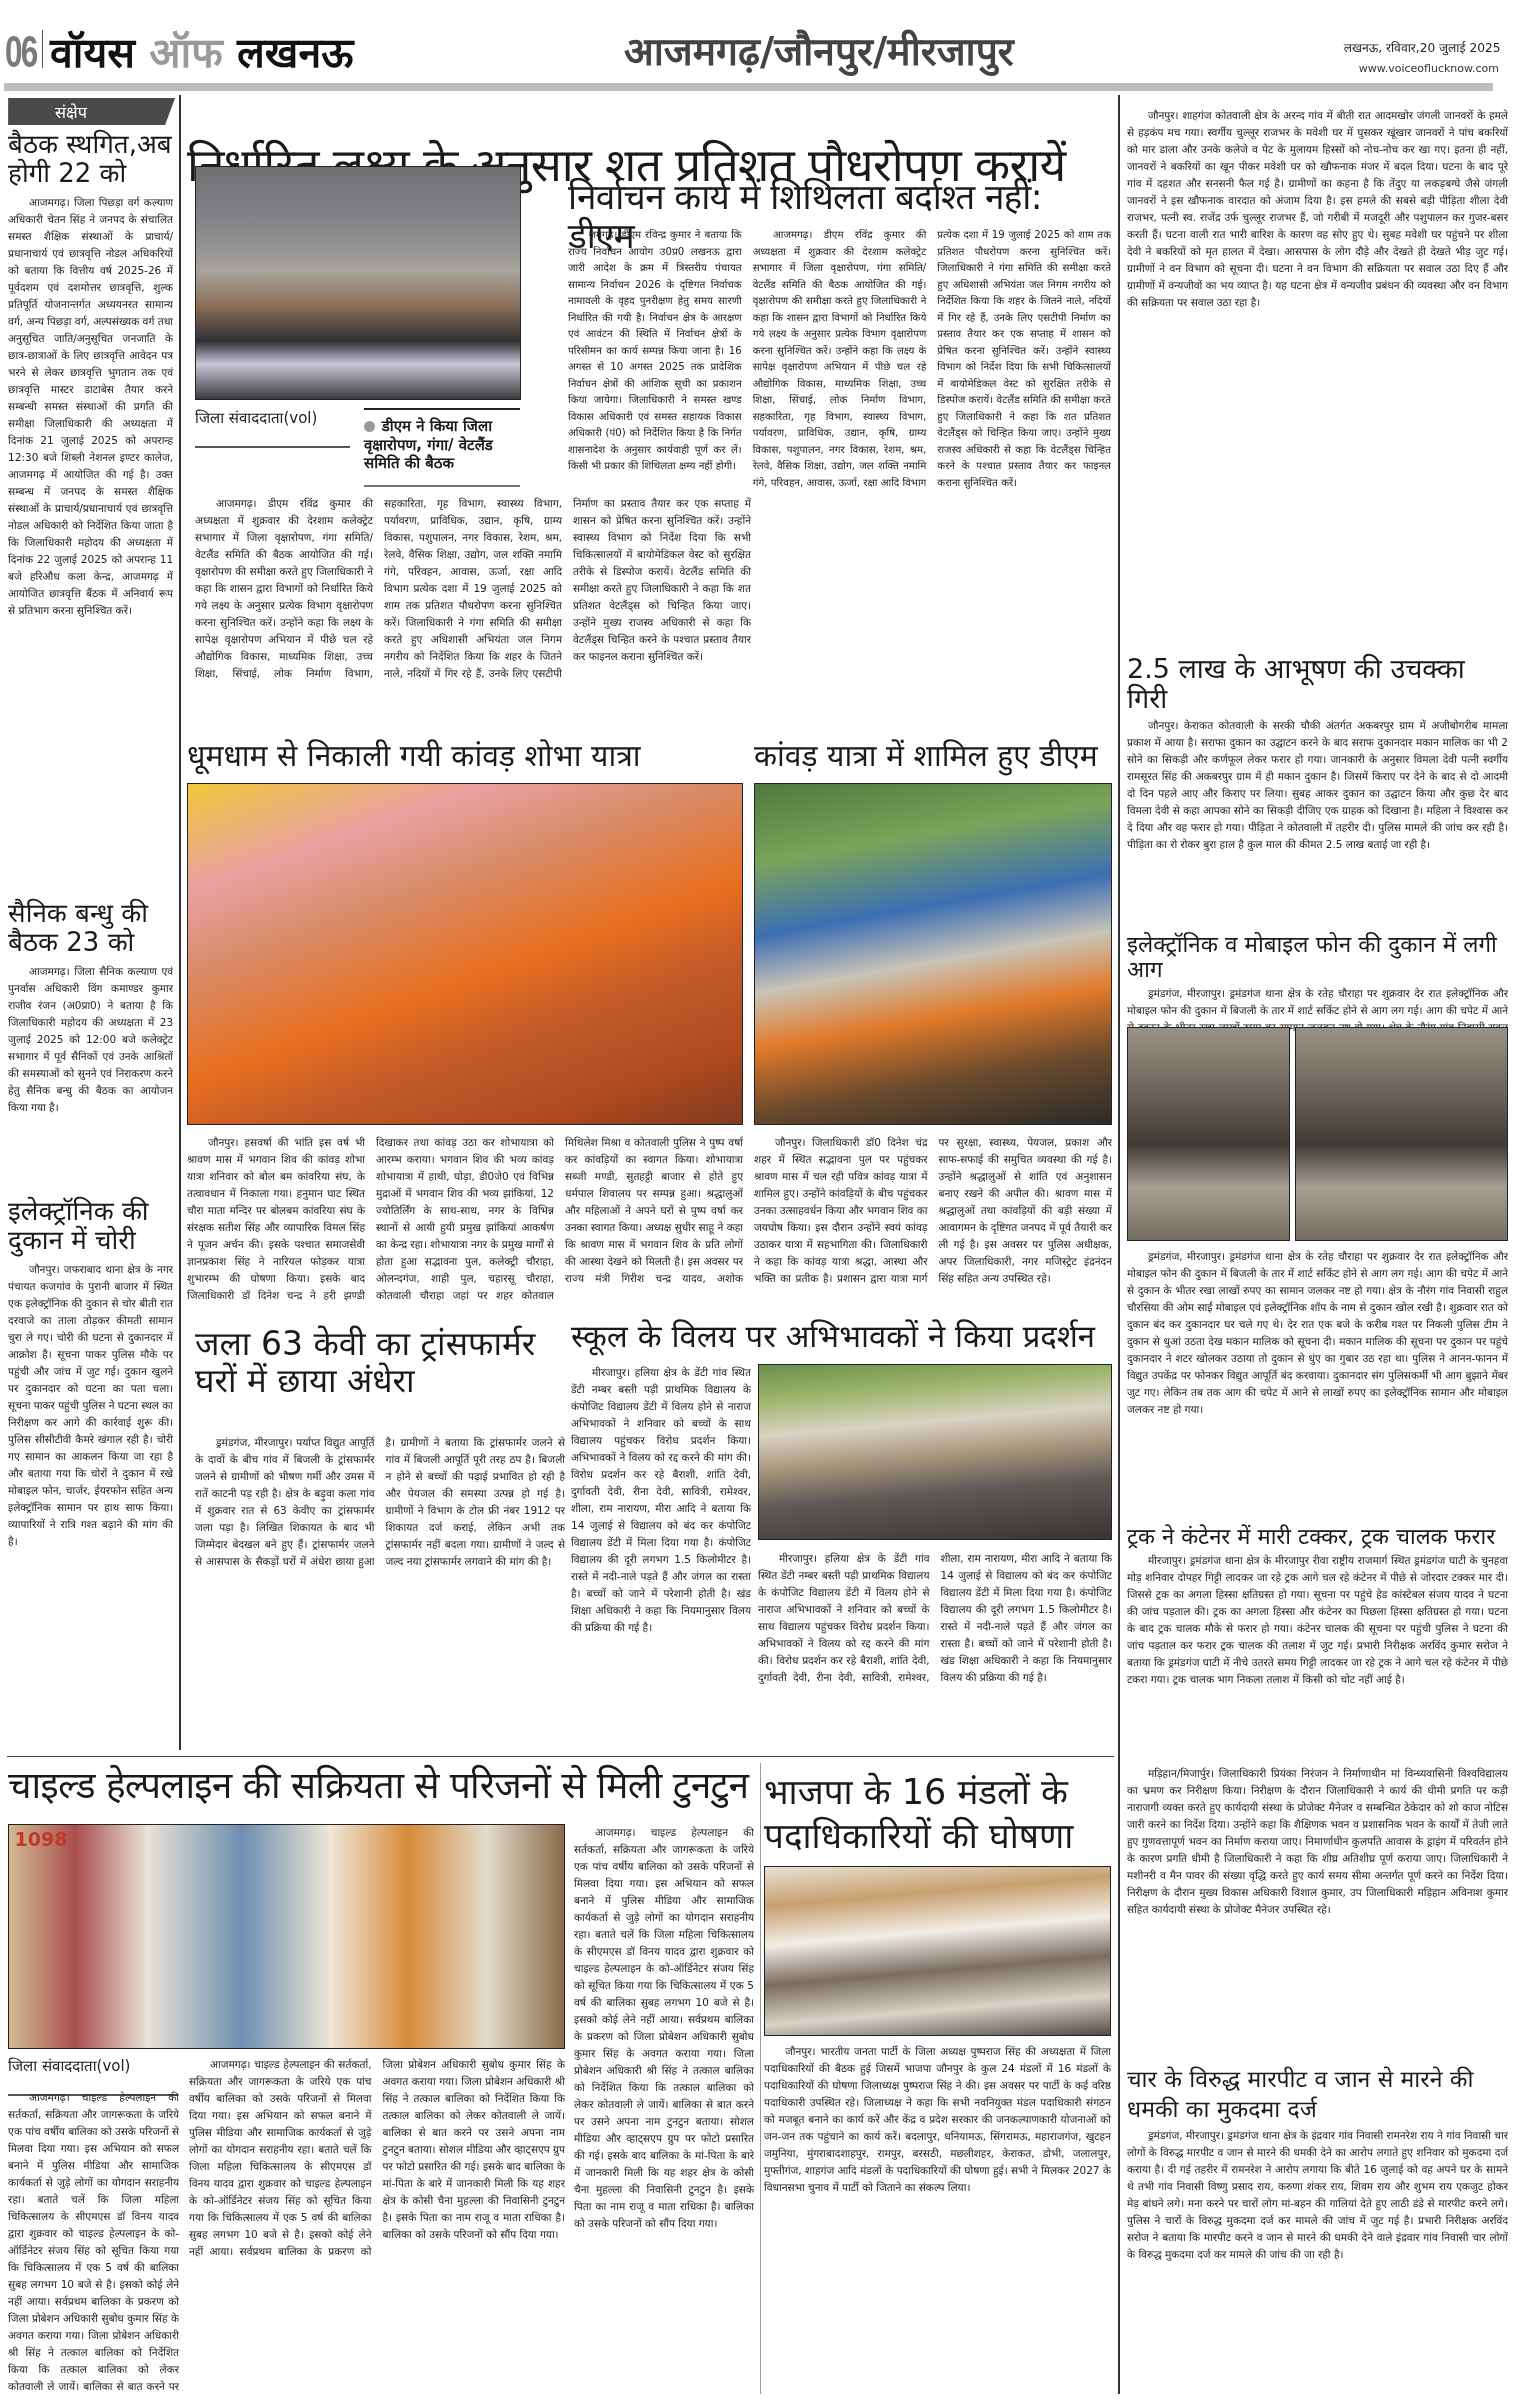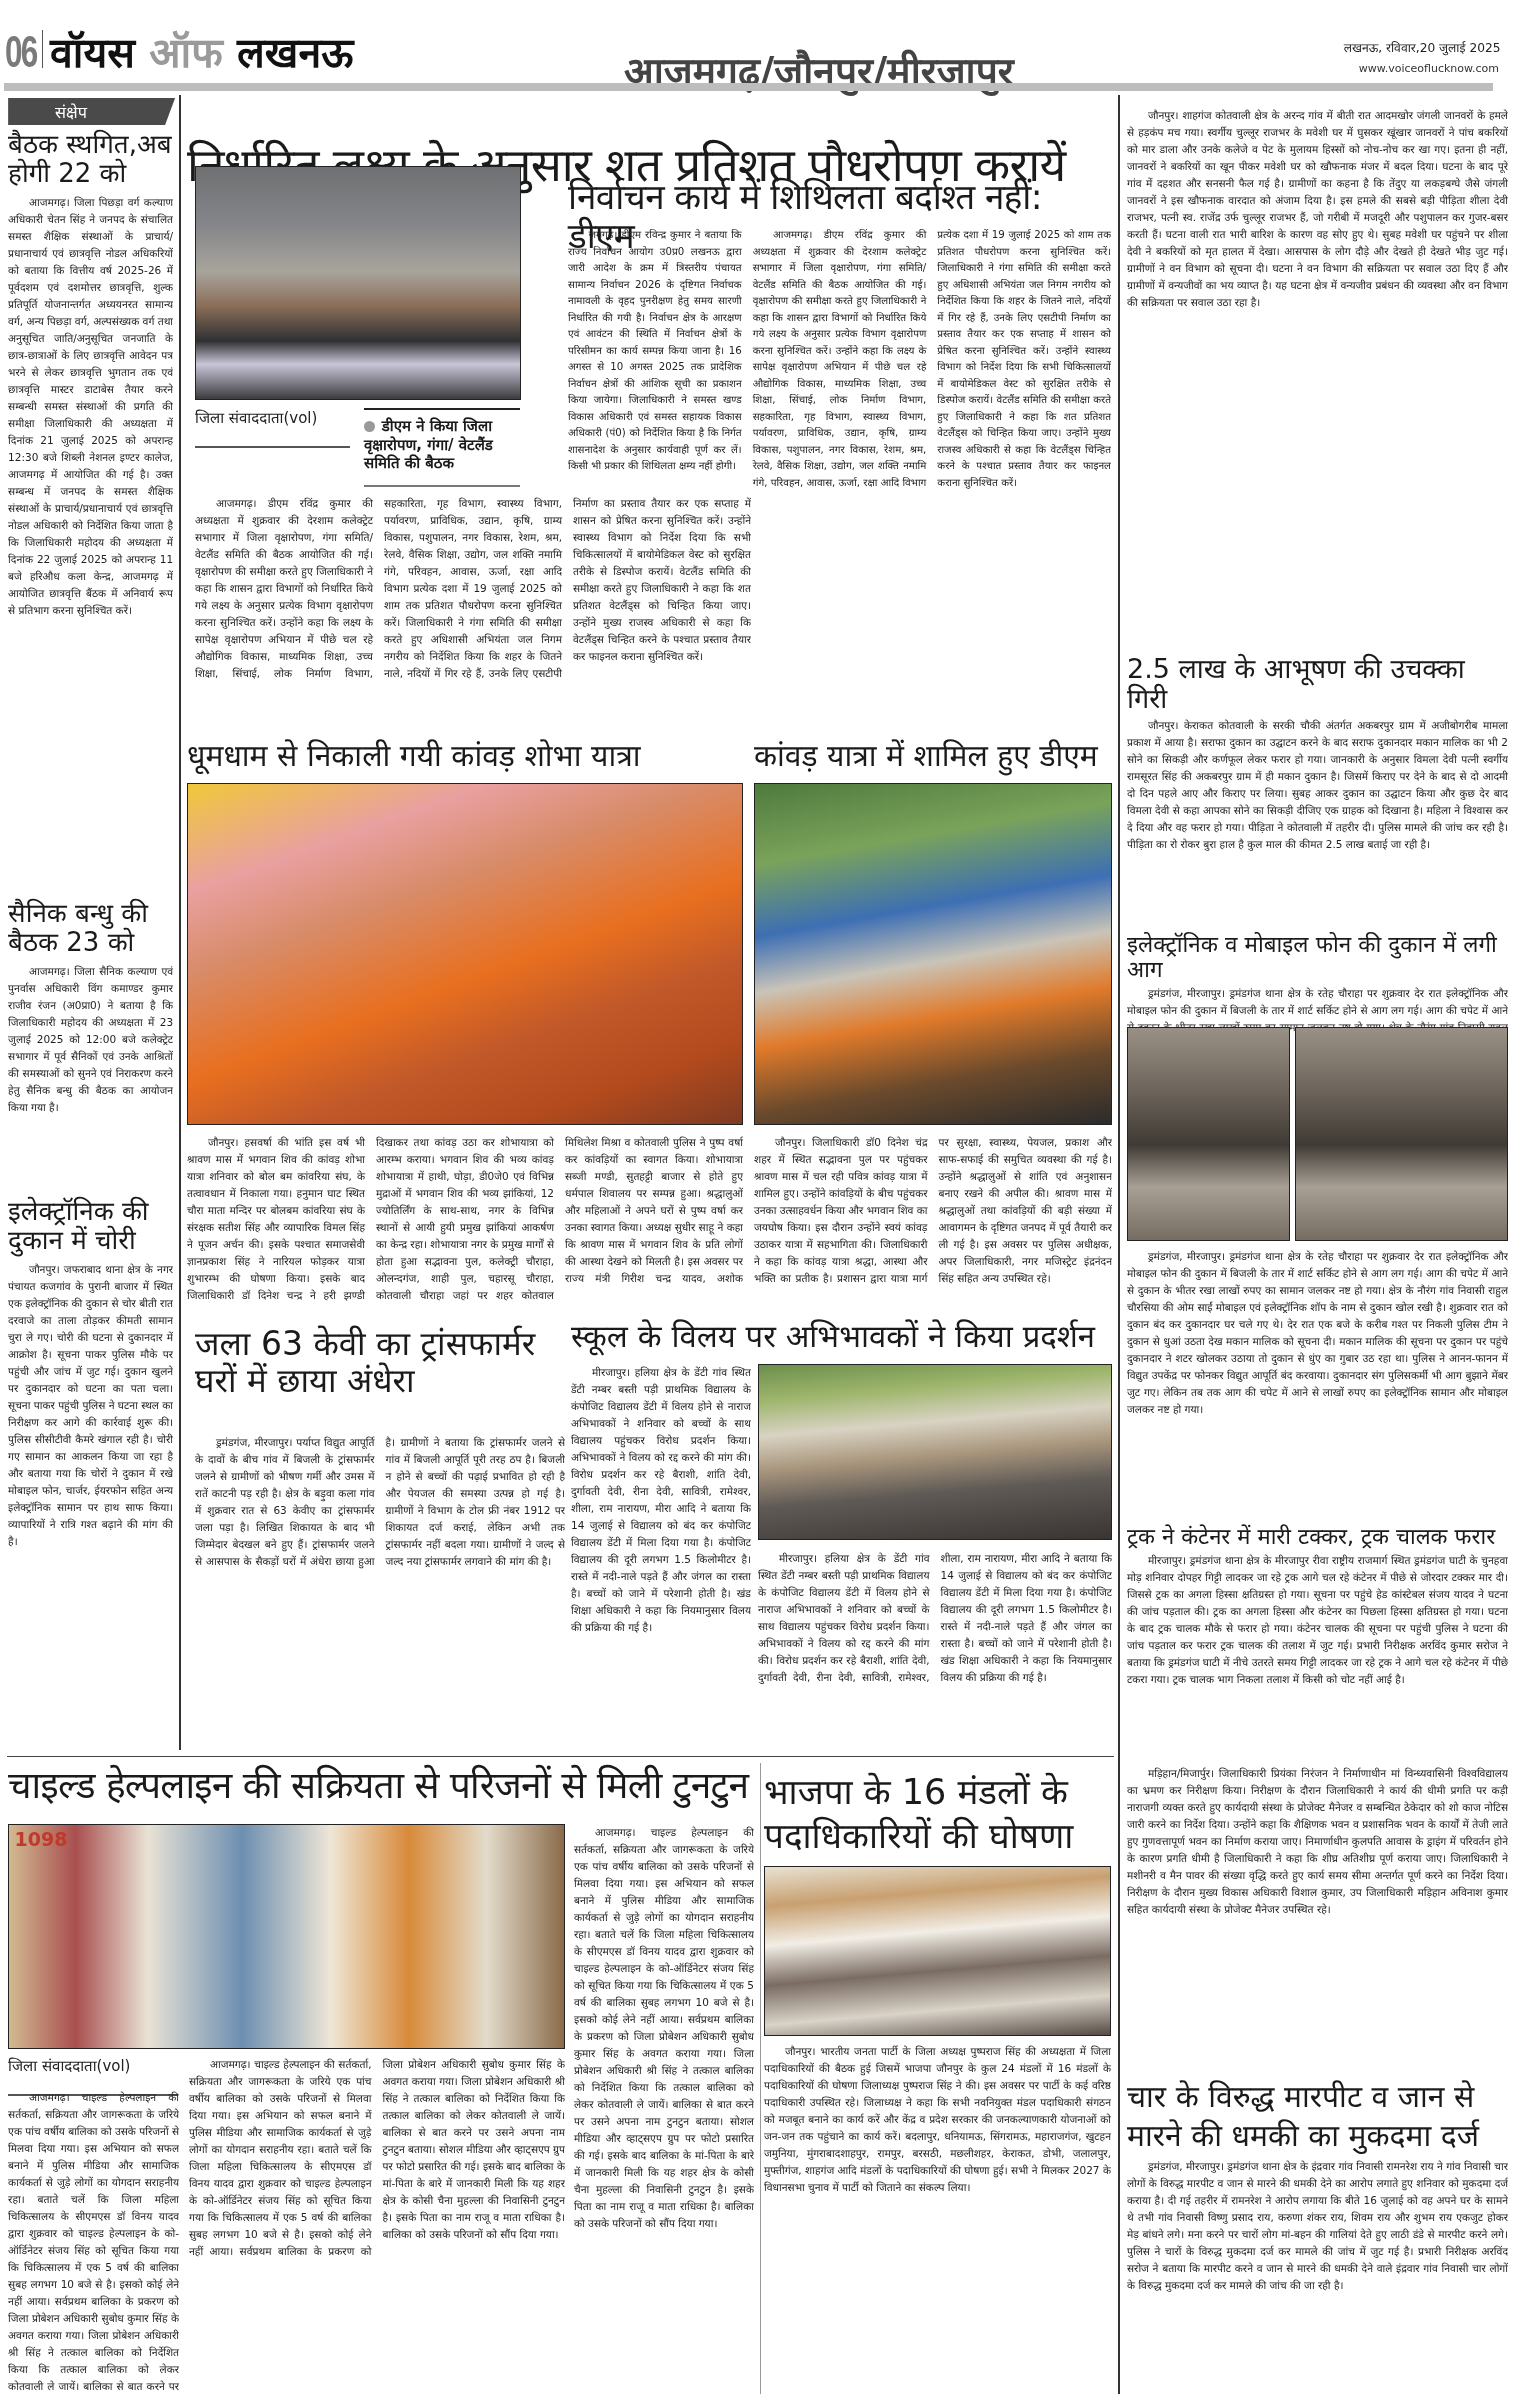--- a/index.html
+++ b/index.html
@@ -2,21 +2,21 @@
 <html style="font-size:11px"><head>
 <meta charset="utf-8">
 <style>
   * { box-sizing: border-box; margin: 0; padding: 0; }
   body { width: 1514px; height: 2401px; background: #fff; font-family: "DejaVu Sans", sans-serif; color: #1a1a1a; position: relative; overflow: hidden; }
   .abs { position: absolute; }
   .masthead-page { left: 5.4px; top: 26px; font-family: "Liberation Sans", sans-serif; font-weight: bold; font-size: 45px; color: #7a7a7a; letter-spacing: -2.7px; transform: scaleX(0.7); transform-origin: left; }
   .masthead-bar { left: 42px; top: 30px; width: 1.4px; height: 38px; background: #555; }
   .masthead-name { left: 50px; top: 23px; font-weight: bold; font-size: 41px; color: #111; }
   .masthead-name .mid { color: #9a9a9a; }
-  .edition { left: 624px; top: 23px; font-weight: bold; font-size: 39px; color: #444; margin-top: 20px; }
+  .edition { left: 624px; top: 23px; font-weight: bold; font-size: 39px; color: #444; }
   .dateline { right: 13.6px; top: 39px; font-size: 12.2px; color: #222; }
   .website { right: 15px; top: 62px; font-size: 11px; color: #333; }
   .topbar { left: 4.1px; top: 83px; width: 1489px; height: 8.1px; background: #bdbdbd; }
   .col-rule { background: #333; width: 2px; }
   .brief-tag { left: 8.1px; top: 98px; width: 167px; height: 27px; background: #4a4a4a; color: #fff; font-size: 16.3px; padding: 2.7px 0 0 47px; clip-path: polygon(0 0, 100% 0, 94% 100%, 0 100%); }
   h1, h2, h3 { font-weight: normal; line-height: 1.12; }
   .hl-xl { font-size: 43px; letter-spacing: -0.7px; }
   .hl-l { font-size: 31px; }
   .hl-m { font-size: 26px; }
   .hl-s { font-size: 20.3px; }
@@ -189,18 +189,18 @@
     </div>
 </div>
 
 <div class="abs" style="left:1127px; top:1760px; width:381px;">
   <div class="body-text" style="margin-top:5.4px; height:258px; overflow:hidden;">
       <p>मड़िहान/मिजार्पुर। जिलाधिकारी प्रियंका निरंजन ने निर्माणाधीन मां विन्ध्यवासिनी विश्वविद्यालय का भ्रमण कर निरीक्षण किया। निरीक्षण के दौरान जिलाधिकारी ने कार्य की धीमी प्रगति पर कड़ी नाराजगी व्यक्त करते हुए कार्यदायी संस्था के प्रोजेक्ट मैनेजर व सम्बन्धित ठेकेदार को शो काज नोटिस जारी करने का निर्देश दिया। उन्होंने कहा कि शैक्षिणक भवन व प्रशासनिक भवन के कार्यों में तेजी लाते हुए गुणवत्तापूर्ण भवन का निर्माण कराया जाए। निमार्णाधीन कुलपति आवास के ड्राइंग में परिवर्तन होने के कारण प्रगति धीमी है जिलाधिकारी ने कहा कि शीघ्र अतिशीघ्र पूर्ण कराया जाए। जिलाधिकारी ने मशीनरी व मैन पावर की संख्या वृद्धि करते हुए कार्य समय सीमा अन्तर्गत पूर्ण करने का निर्देश दिया। निरीक्षण के दौरान मुख्य विकास अधिकारी विशाल कुमार, उप जिलाधिकारी मड़िहान अविनाश कुमार सहित कार्यदायी संस्था के प्रोजेक्ट मैनेजर उपस्थित रहे।</p>
     </div>
 </div>
 
 <div class="abs" style="left:1127px; top:2065px; width:381px;">
-  <h2 class="hl-s" style="font-size:30px; line-height:1.3;margin-top:12px;">चार के विरुद्ध मारपीट व जान से मारने की धमकी का मुकदमा दर्ज</h2>
+  <h2 class="hl-s" style="font-size:23px; line-height:1.3;">चार के विरुद्ध मारपीट व जान से मारने की धमकी का मुकदमा दर्ज</h2>
   <div class="body-text" style="margin-top:2.7px; height:251px; overflow:hidden;">
       <p>ड्रमंडगंज, मीरजापुर। ड्रमंडगंज थाना क्षेत्र के इंद्रवार गांव निवासी रामनरेश राय ने गांव निवासी चार लोगों के विरुद्ध मारपीट व जान से मारने की धमकी देने का आरोप लगाते हुए शनिवार को मुकदमा दर्ज कराया है। दी गई तहरीर में रामनरेश ने आरोप लगाया कि बीते 16 जुलाई को वह अपने घर के सामने थे तभी गांव निवासी विष्णु प्रसाद राय, करुणा शंकर राय, शिवम राय और शुभम राय एकजुट होकर मेड़ बांधने लगे। मना करने पर चारों लोग मां-बहन की गालियां देते हुए लाठी डंडे से मारपीट करने लगे। पुलिस ने चारों के विरुद्ध मुकदमा दर्ज कर मामले की जांच में जुट गई है। प्रभारी निरीक्षक अरविंद सरोज ने बताया कि मारपीट करने व जान से मारने की धमकी देने वाले इंद्रवार गांव निवासी चार लोगों के विरुद्ध मुकदमा दर्ज कर मामले की जांच की जा रही है।</p>
     </div>
 </div>
 
 
 </body></html>

